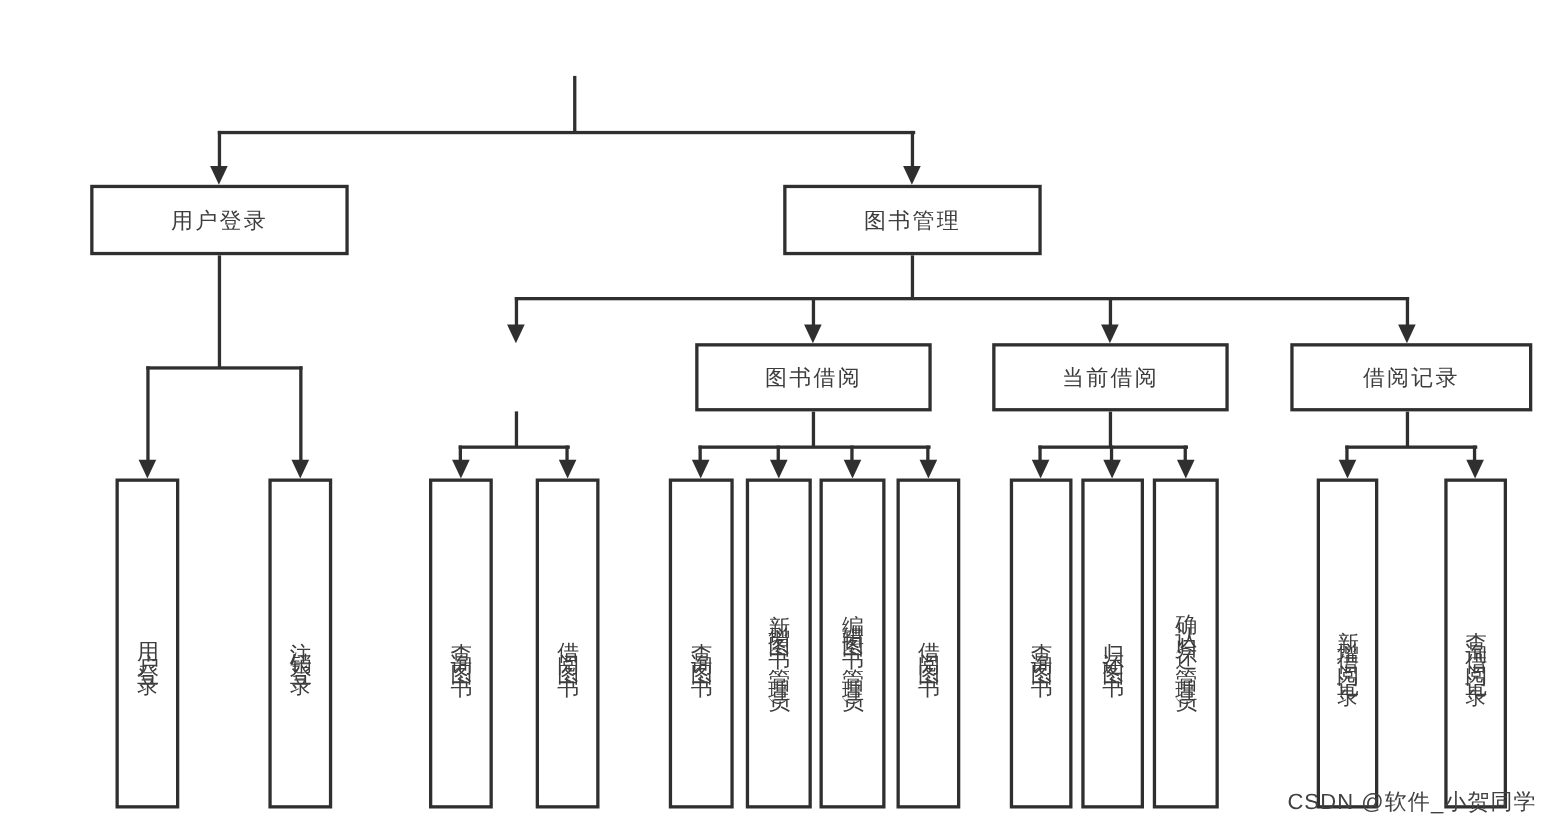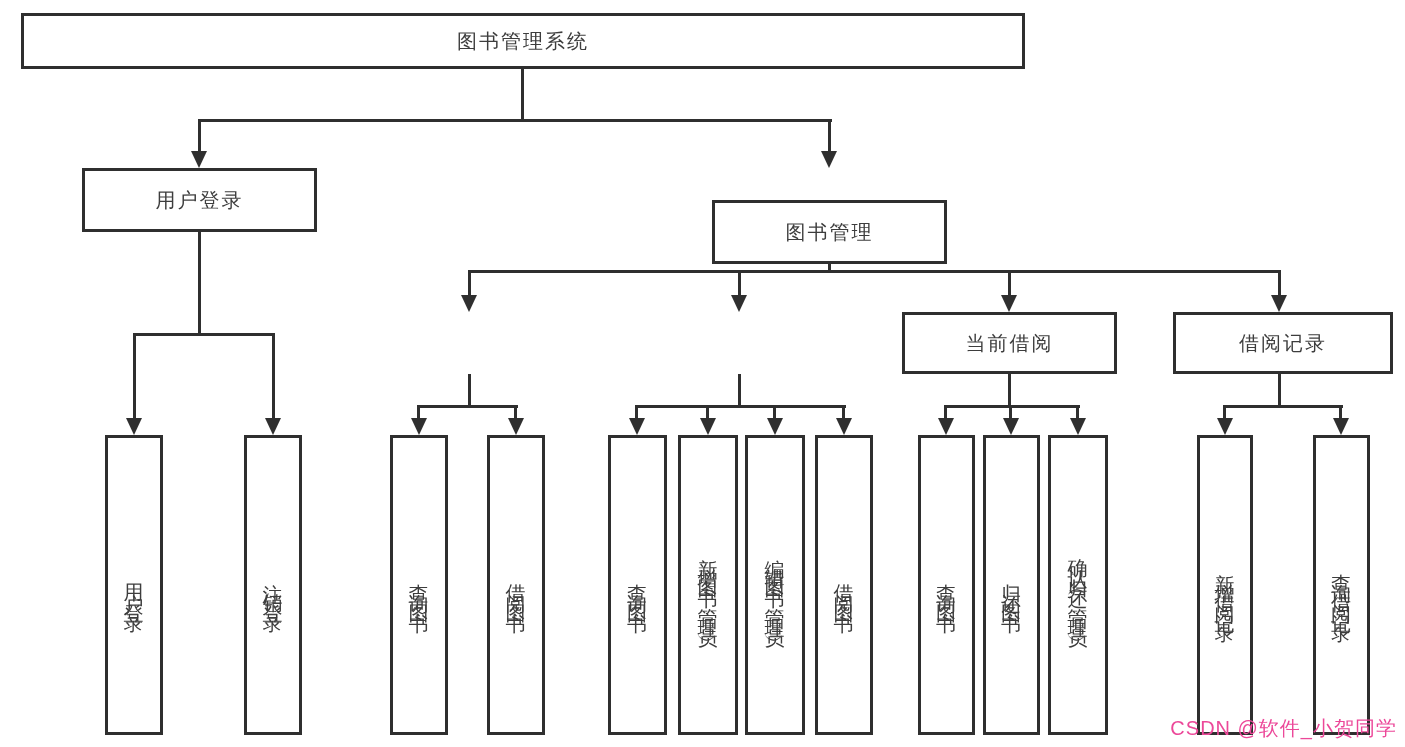--- a/index.html
+++ b/index.html
@@ -44,60 +44,60 @@
     border-left: 8px solid transparent;
     border-right: 8px solid transparent;
     border-top: 17px solid #2f2f2f;
     z-index: 1;
   }
   .watermark {
     position: absolute;
     right: 8px;
     top: 715px;
     font-size: 20px;
-    color: #ec4899;
+    color: #404040;
     letter-spacing: 1px;
     z-index: 5;
   }
 </style>
 </head>
 <body>
 
 <div class="canvas">
 
-  <div class="box" style="left:21px; top:13px; width:1004px; height:56px;">图书管理系统</div>
 
   <div class="line" style="left:521px; top:69px; width:3px; height:51px;"></div>
   <div class="line" style="left:198px; top:119px; width:634px; height:3px;"></div>
   <div class="line" style="left:198px; top:119px; width:3px; height:34px;"></div>
   <div class="arrow" style="left:191px; top:151px;"></div>
   <div class="line" style="left:828px; top:119px; width:3px; height:34px;"></div>
   <div class="arrow" style="left:821px; top:151px;"></div>
 
   <div class="box" style="left:82px; top:168px; width:235px; height:64px;">用户登录</div>
-  <div class="box" style="left:712px; top:168px; width:235px; height:64px;margin-top:32px;">图书管理</div>
+  <div class="box" style="left:712px; top:168px; width:235px; height:64px;">图书管理</div>
 
   <div class="line" style="left:198px; top:232px; width:3px; height:103px;"></div>
   <div class="line" style="left:133px; top:333px; width:142px; height:3px;"></div>
   <div class="line" style="left:133px; top:333px; width:3px; height:87px;"></div>
   <div class="arrow" style="left:126px; top:418px;"></div>
   <div class="line" style="left:272px; top:333px; width:3px; height:87px;"></div>
   <div class="arrow" style="left:265px; top:418px;"></div>
 
   <div class="line" style="left:828px; top:232px; width:3px; height:40px;"></div>
   <div class="line" style="left:468px; top:270px; width:813px; height:3px;"></div>
   <div class="line" style="left:468px; top:270px; width:3px; height:27px;"></div>
   <div class="arrow" style="left:461px; top:295px;"></div>
   <div class="line" style="left:738px; top:270px; width:3px; height:27px;"></div>
   <div class="arrow" style="left:731px; top:295px;"></div>
   <div class="line" style="left:1008px; top:270px; width:3px; height:27px;"></div>
   <div class="arrow" style="left:1001px; top:295px;"></div>
   <div class="line" style="left:1278px; top:270px; width:3px; height:27px;"></div>
   <div class="arrow" style="left:1271px; top:295px;"></div>
 
+  <div class="box" style="left:632px; top:312px; width:215px; height:62px;">图书借阅</div>
   <div class="box" style="left:902px; top:312px; width:215px; height:62px;">当前借阅</div>
   <div class="box" style="left:1173px; top:312px; width:220px; height:62px;">借阅记录</div>
 
   <div class="line" style="left:468px; top:374px; width:3px; height:33px;"></div>
   <div class="line" style="left:417px; top:405px; width:101px; height:3px;"></div>
   <div class="line" style="left:417px; top:405px; width:3px; height:15px;"></div>
   <div class="arrow" style="left:411px; top:418px;"></div>
   <div class="line" style="left:514px; top:405px; width:3px; height:15px;"></div>
   <div class="arrow" style="left:508px; top:418px;"></div>
 

